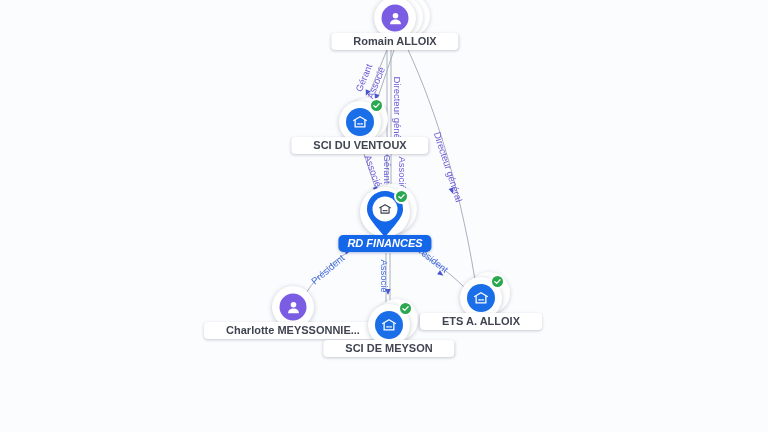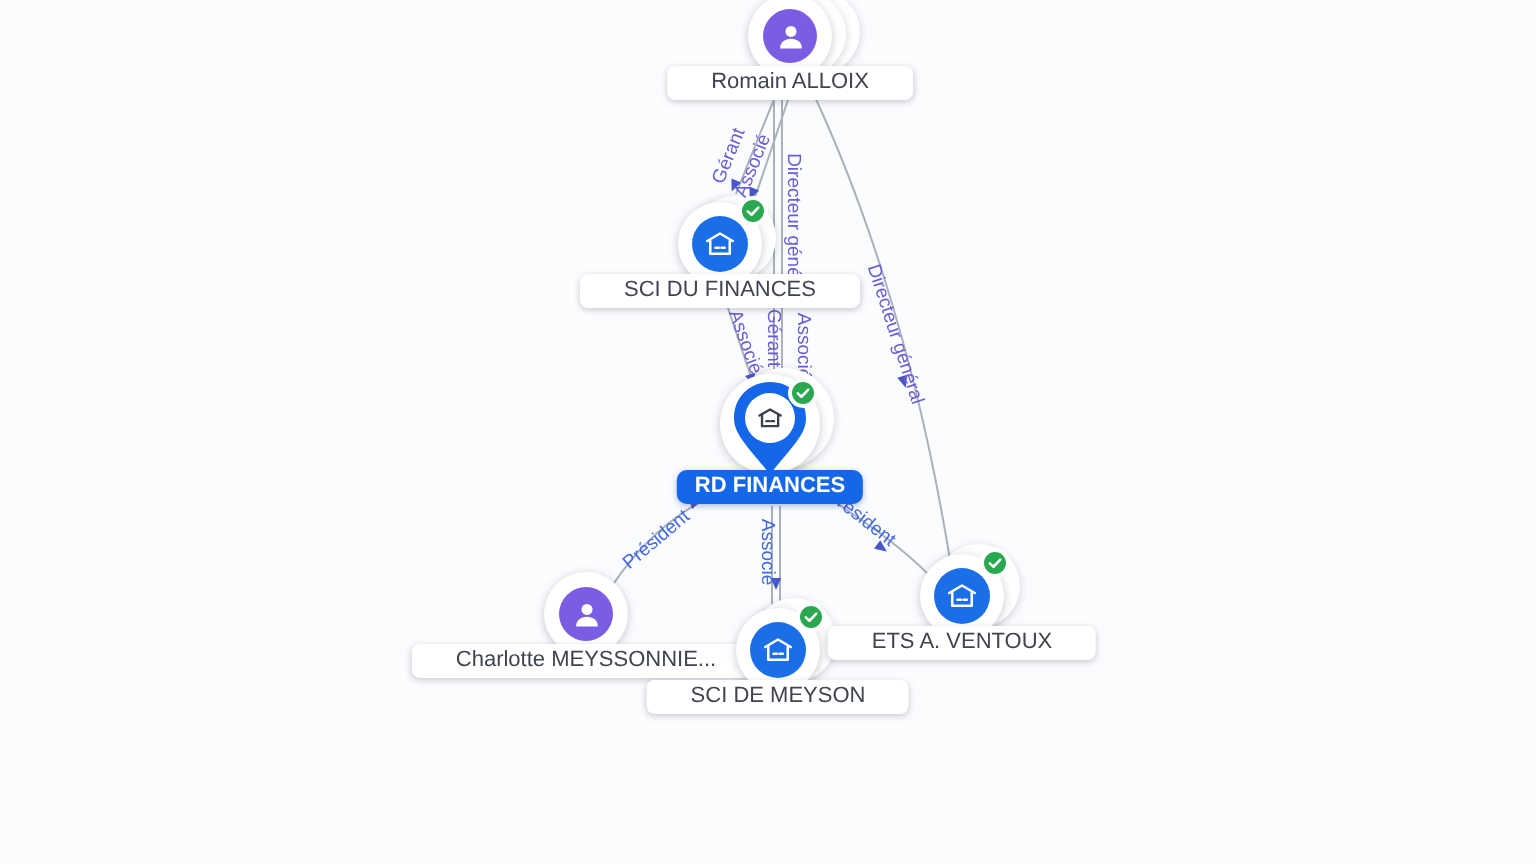--- a/index.html
+++ b/index.html
@@ -22,24 +22,24 @@
   .disc{position:absolute;left:-21px;top:-21px;width:42px;height:42px;border-radius:50%;
         background:#fff;box-shadow:0 1px 5px rgba(50,60,80,.28);}
   .inner{position:absolute;left:50%;top:50%;transform:translate(-50%,-50%);
          border-radius:50%;display:flex;align-items:center;justify-content:center;}
   .inner.company{width:28px;height:28px;background:#1a6fe8;}
   .inner.person{width:27px;height:27px;background:#7b5de4;}
   .badge{position:absolute;right:-3px;top:-3px;width:11px;height:11px;border-radius:50%;
          background:#2aa84f;border:2px solid #fff;display:flex;align-items:center;justify-content:center;}
   .pill{position:absolute;left:0;top:15px;transform:translateX(-50%);
         background:#fff;border-radius:4px;padding:2px 22px 3px;white-space:nowrap;
-        font-size:11px;color:#3f4450;box-shadow:0 1px 3px rgba(40,50,70,.25);}
+        font-size:11px;color:#3f4450;box-shadow:0 1px 3px rgba(40,50,70,.25);font-weight:bold;}
   .pill-rd{position:absolute;left:0;top:23px;transform:translateX(-50%);
         background:#1467e8;border-radius:5px;padding:2px 9px 3px;white-space:nowrap;
-        font-size:11px;font-weight:bold;color:#ffffff;box-shadow:0 1px 3px rgba(20,60,150,.35);}
+        font-size:11px;font-weight:bold;color:#ffffff;box-shadow:0 1px 3px rgba(20,60,150,.35);font-style:italic;}
   .rd-backing{position:absolute;left:-25px;top:-25px;width:50px;height:50px;border-radius:50%;
         background:#fff;box-shadow:0 1px 5px rgba(50,60,80,.28);}
   .rd-pin{position:absolute;left:-20px;top:-22px;}
   .rd-badge{position:absolute;left:9px;top:-23px;width:11px;height:11px;border-radius:50%;
          background:#2aa84f;border:2px solid #fff;display:flex;align-items:center;justify-content:center;}
 </style>
 </head>
 <body>
 
 <div class="canvas">
@@ -102,21 +102,21 @@
             <path d="M5.5 10 V18.5 H18.5 V10"></path>
           <path d="M9 14.5 h2.2 M13 14.5 h2.2"></path>
         </svg>
       </div>
       <div class="badge">
         <svg width="9" height="9" viewBox="0 0 24 24">
             <path d="M5 12.5 L10 17 L19 7.5" stroke="#fff" stroke-width="3.4" fill="none" stroke-linecap="round" stroke-linejoin="round"></path>
           </svg>
       </div>
     </div>
-    <div class="pill">SCI DU FINANCES</div>
+    <div class="pill">SCI DU VENTOUX</div>
   </div>
 
   <div class="node" style="left:385px;top:212px;">
     <div class="stack" style="left:-18px;top:-28px;width:50px;height:50px;"></div>
     <div class="rd-backing"></div>
     <div class="rd-pin">
       <svg width="40" height="48" viewBox="0 0 40 48">
         <path d="M20 1 C9.5 1 2 9 2 19 c0 7.5 5 12.5 18 28 c13 -15.5 18 -20.5 18 -28 C38 9 30.5 1 20 1 Z" fill="#1467e8"></path>
         <circle cx="20" cy="19" r="12.5" fill="#ffffff"></circle>
         <g transform="translate(12.6,11.6) scale(0.62)" fill="none" stroke="#3a404c" stroke-width="1.9" stroke-linecap="round" stroke-linejoin="round">
@@ -174,16 +174,16 @@
             <path d="M5.5 10 V18.5 H18.5 V10"></path>
           <path d="M9 14.5 h2.2 M13 14.5 h2.2"></path>
         </svg>
       </div>
       <div class="badge">
         <svg width="9" height="9" viewBox="0 0 24 24">
             <path d="M5 12.5 L10 17 L19 7.5" stroke="#fff" stroke-width="3.4" fill="none" stroke-linecap="round" stroke-linejoin="round"></path>
           </svg>
       </div>
     </div>
-    <div class="pill">ETS A. VENTOUX</div>
+    <div class="pill">ETS A. ALLOIX</div>
   </div>
 
 </div>
 
 </body></html>

